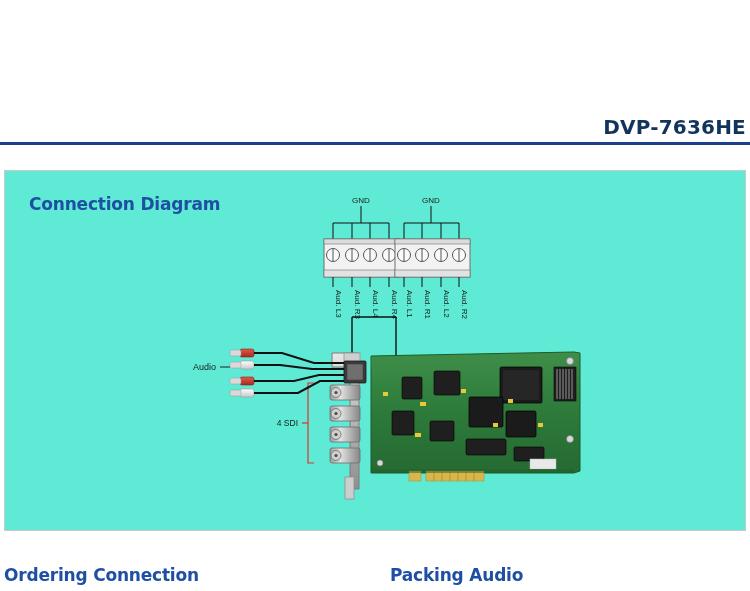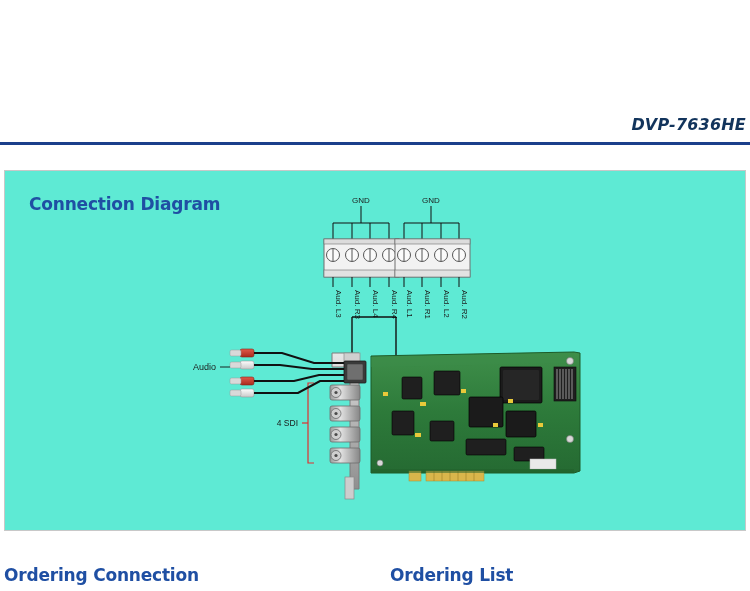--- a/index.html
+++ b/index.html
@@ -20,26 +20,25 @@
     position: absolute;
     top: 115px;
     left: 0;
     width: 750px;
     height: 30px;
   }
   .model-title {
     position: absolute;
     right: 4px;
     top: 0;
-    font-size: 16px;
+    font-size: 20px;
     font-weight: bold;
     color: #12345c;
     letter-spacing: 0.2px;
     font-family: "DejaVu Sans", sans-serif;
-    font-style: italic;
   }
   .header-rule {
     position: absolute;
     left: 0;
     top: 27px;
     width: 750px;
     height: 3px;
     background: #1b3f8b;
   }
 
@@ -335,13 +334,13 @@
 
         <line x1="206" y1="196" x2="216" y2="196" stroke="#111" stroke-width="0.9"></line>
         <text class="lbl lbl-audio" x="202" y="199" text-anchor="end">Audio</text>
       </g>
 
     </svg>
   </div>
 </div>
 
 <div class="section-title ordering-title">Ordering Connection</div>
-<div class="section-title packing-title">Ordering List</div>
+<div class="section-title packing-title">Packing Audio</div>
 
 </body></html>

